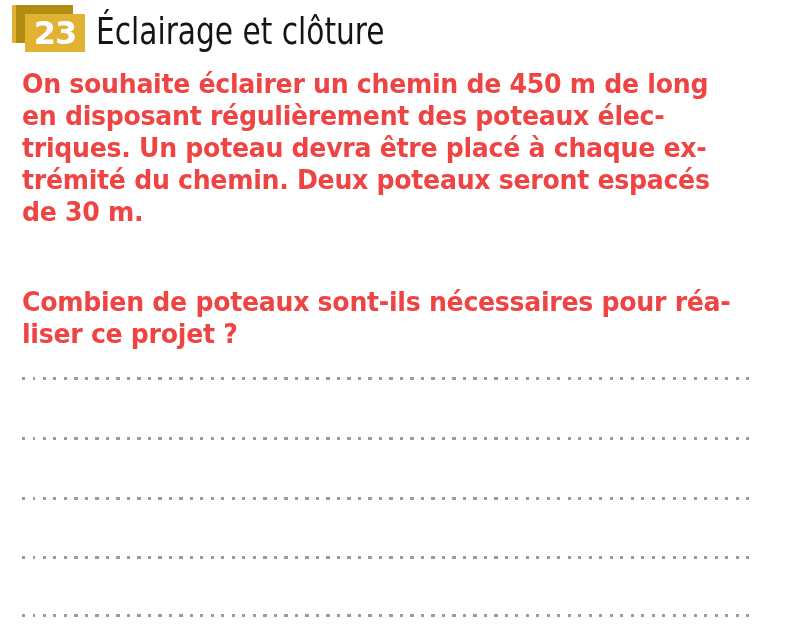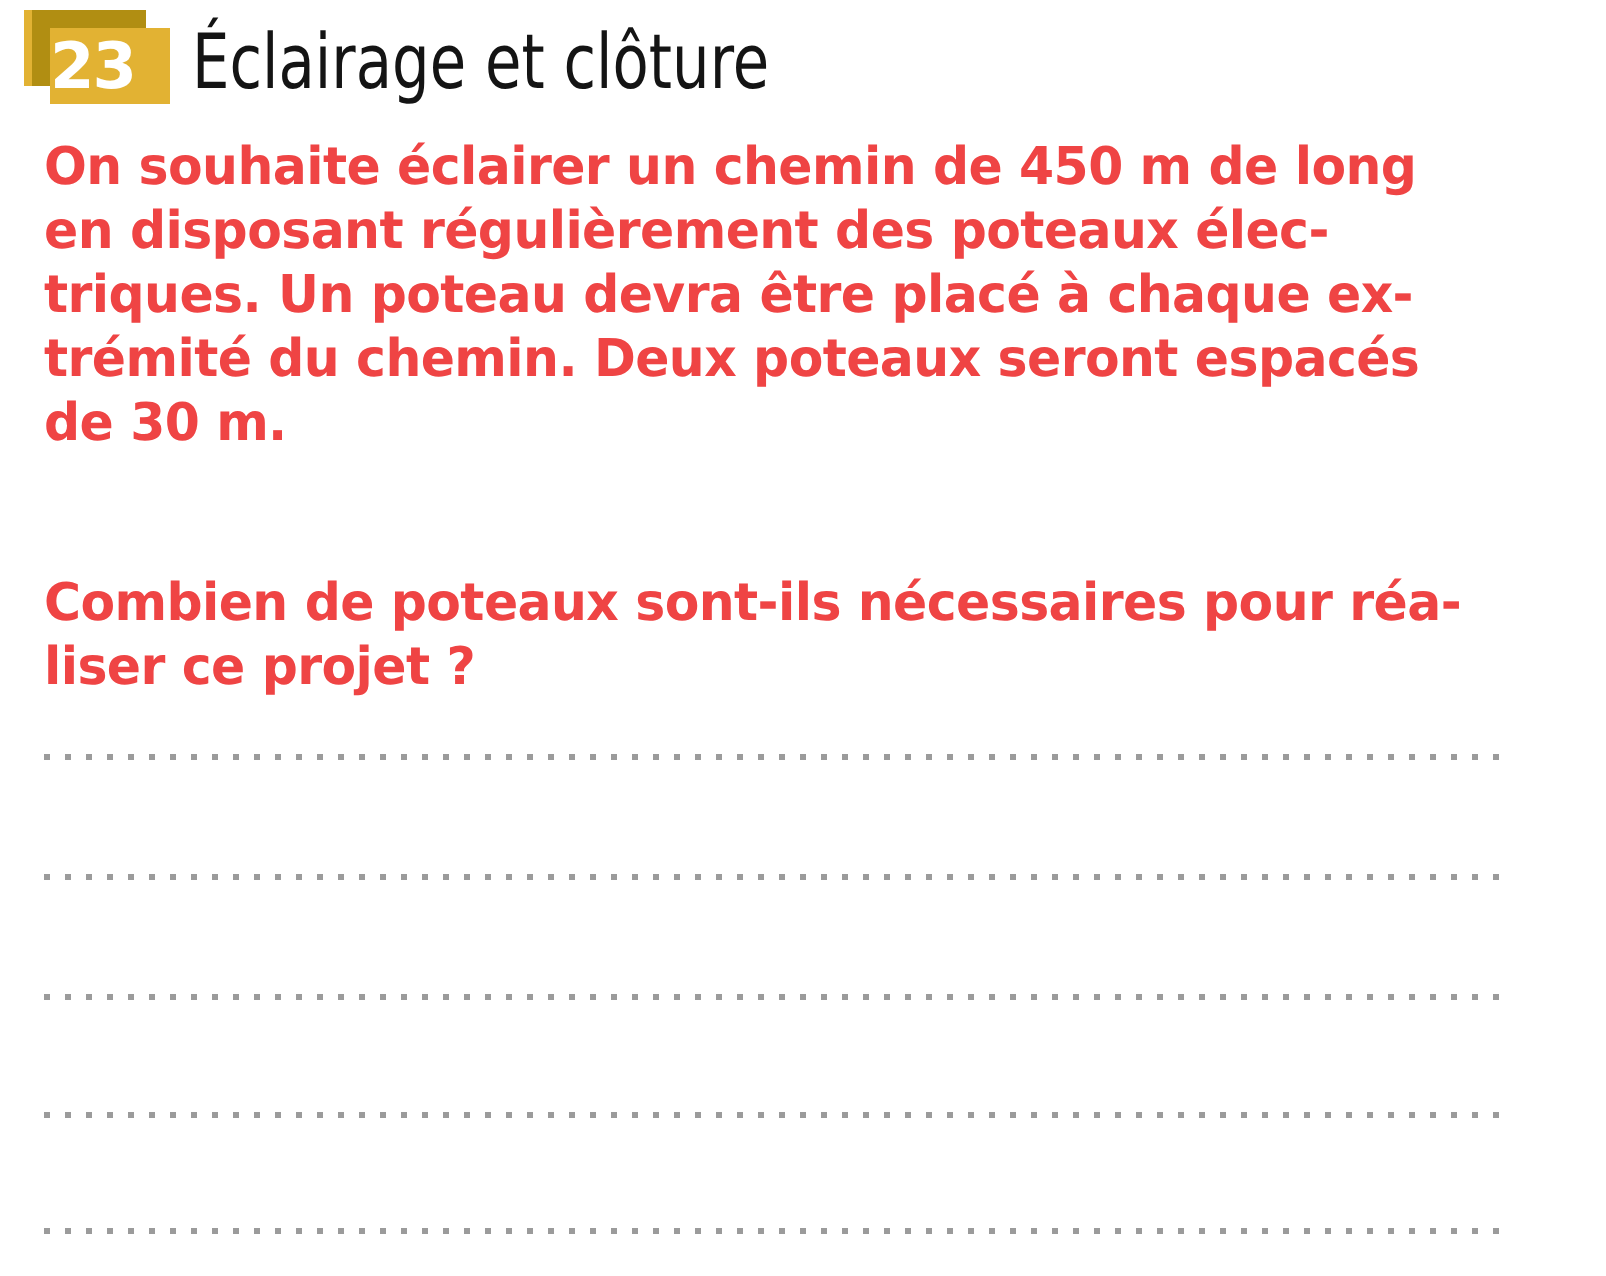--- a/index.html
+++ b/index.html
@@ -28,20 +28,21 @@
     margin-left: -4px;
   }
   .badge-front {
     position: absolute; left: 13px; top: 9px;
     width: 60px; height: 38px;
     background: #e2b233;
     color: #ffffff;
     font-weight: bold;
     font-size: 32px;
     line-height: 38px;
+    text-align: center;
     letter-spacing: -1px;
   }
   .title {
     position: absolute; left: 96px; top: 10px;
     margin: 0;
     font-size: 38px;
     font-weight: normal;
     line-height: 42px;
     white-space: nowrap;
     color: #141414;

